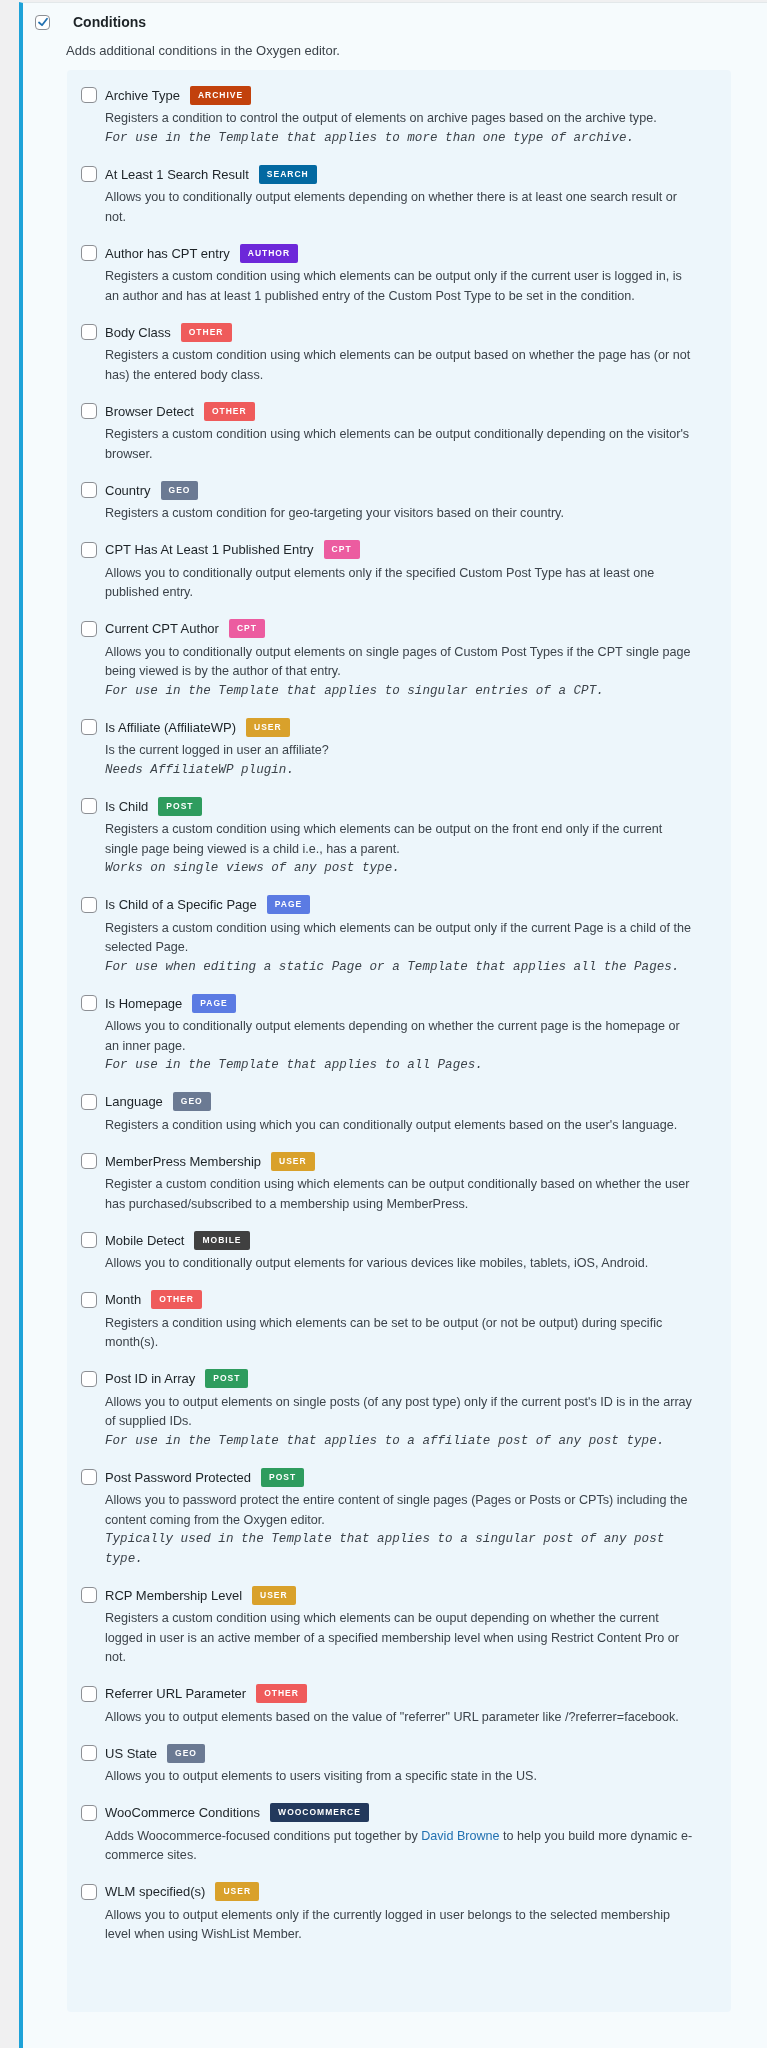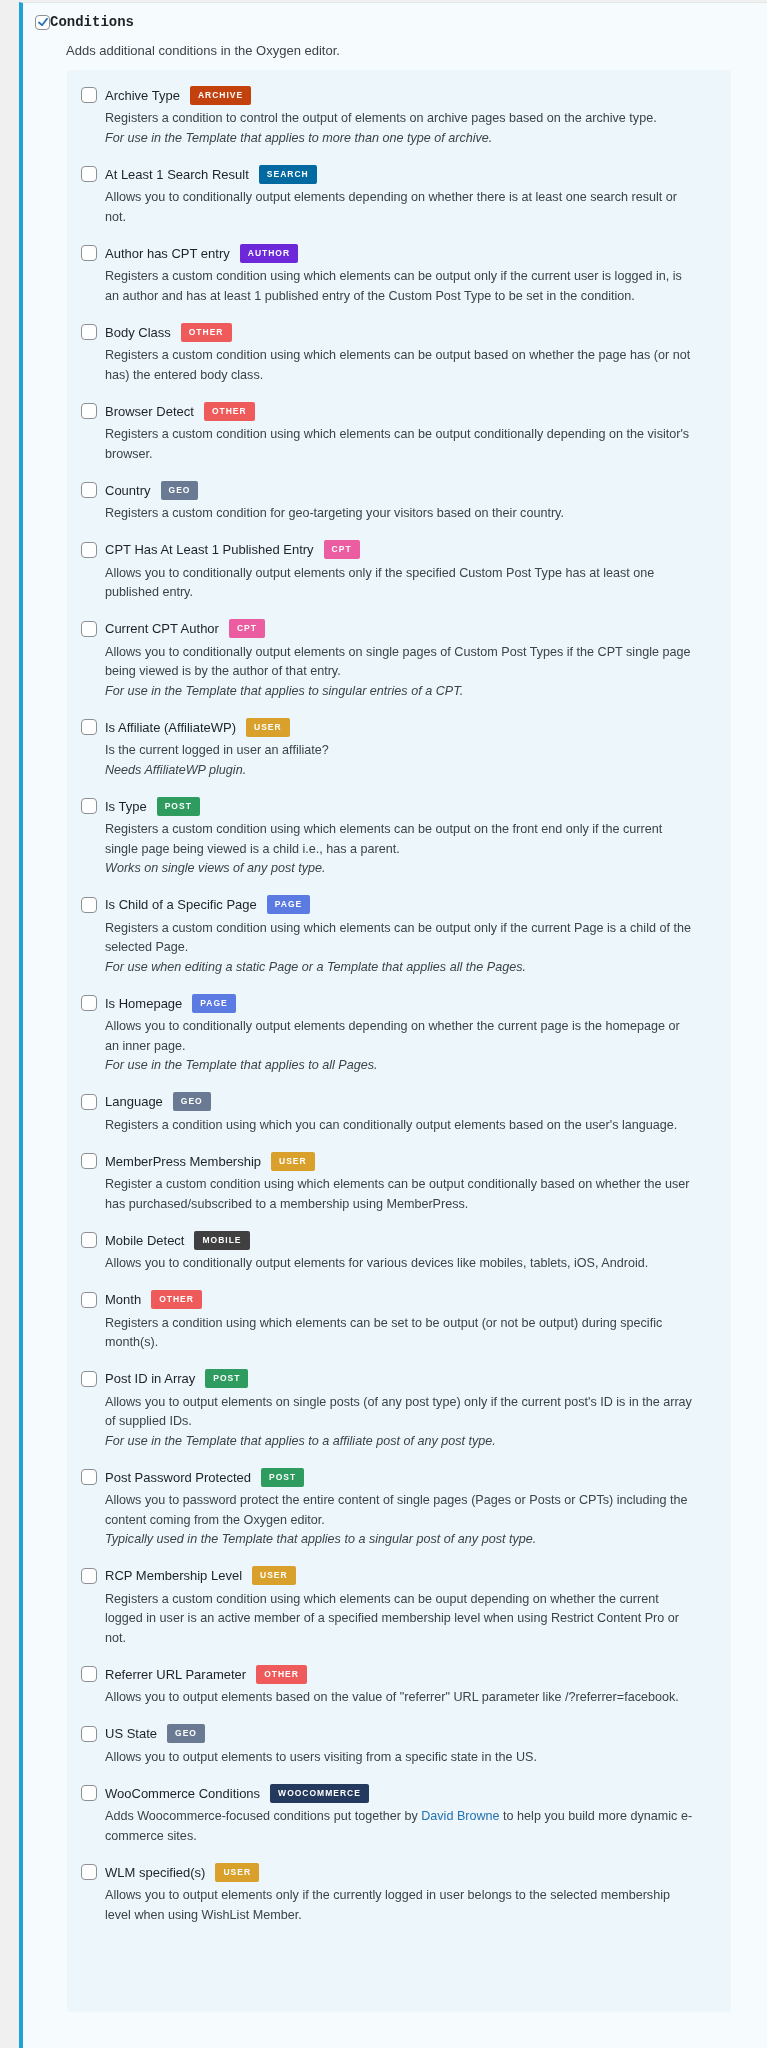--- a/index.html
+++ b/index.html
@@ -16,38 +16,38 @@
     border-left: 4px solid #1ea2d8;
     border-top: 1px solid #e3e8ea;
   }
   .module-head { position: absolute; left: 12px; top: 11px; display: flex; align-items: center; }
   .cb {
     width: 15px; height: 15px; border: 1px solid #8c8f94; border-radius: 4px;
     background: #fff; box-sizing: border-box; display: inline-flex; align-items: center; justify-content: center;
     flex: 0 0 auto;
   }
   .cb svg { width: 12px; height: 12px; }
-  .module-title { font-weight: bold; font-size: 14px; margin-left: 0; color: #1d2327; font-family: Liberation Mono, monospace; }
+  .module-title { font-weight: bold; font-size: 14px; margin-left: 23px; color: #1d2327; }
   .module-desc { position: absolute; left: 43px; top: 40px; font-size: 13px; color: #3c434a; }
   .inner {
     position: absolute; left: 44px; top: 67px; width: 664px; height: 1942px;
     background: #edf6fb; border-radius: 4px;
     padding: 14px 14px 0 14px; box-sizing: border-box;
   }
   .item { margin-bottom: 15px; }
   .item-row { display: flex; align-items: center; height: 22px; }
   .item-row .cb { width: 16px; height: 16px; border-radius: 4px; }
   .item-title { font-size: 13px; color: #1d2327; margin-left: 8px; }
   .badge {
     margin-left: 10px; font-size: 8.5px; font-weight: bold; letter-spacing: 1px;
     color: #fff; padding: 4px 8px; border-radius: 2px; line-height: 11px;
     text-transform: uppercase;
   }
   .item-desc { margin-left: 24px; margin-top: 3px; font-size: 12.6px; line-height: 19.5px; color: #3c434a; padding-right: 20px; }
-  .item-note { font-style: italic; }
+  .item-note { font-style: italic; font-family: Liberation Mono, monospace; }
   .item-desc a { color: #2271b1; text-decoration: none; }
 </style>
 </head>
 <body>
 
 <div class="outer">
   <div class="module-head">
     <span class="cb">
       <svg viewBox="0 0 12 12">
           <path d="M2 6.5 L5 9.2 L10 2.8" fill="none" stroke="#2271b1" stroke-width="1.8" stroke-linecap="round" stroke-linejoin="round"></path>
@@ -161,21 +161,21 @@
     </div>
     <div class="item-desc">
       <div class="desc-text">Is the current logged in user an affiliate?</div>
       <div class="item-note">Needs AffiliateWP plugin.</div>
     </div>
   </div>
 
   <div class="item">
     <div class="item-row">
       <span class="cb"></span>
-      <span class="item-title">Is Type</span>
+      <span class="item-title">Is Child</span>
       <span class="badge" style="background: rgb(46, 156, 94);">POST</span>
     </div>
     <div class="item-desc">
       <div class="desc-text">Registers a custom condition using which elements can be output on the front end only if the current single page being viewed is a child i.e., has a parent.</div>
       <div class="item-note">Works on single views of any post type.</div>
     </div>
   </div>
 
   <div class="item">
     <div class="item-row">

